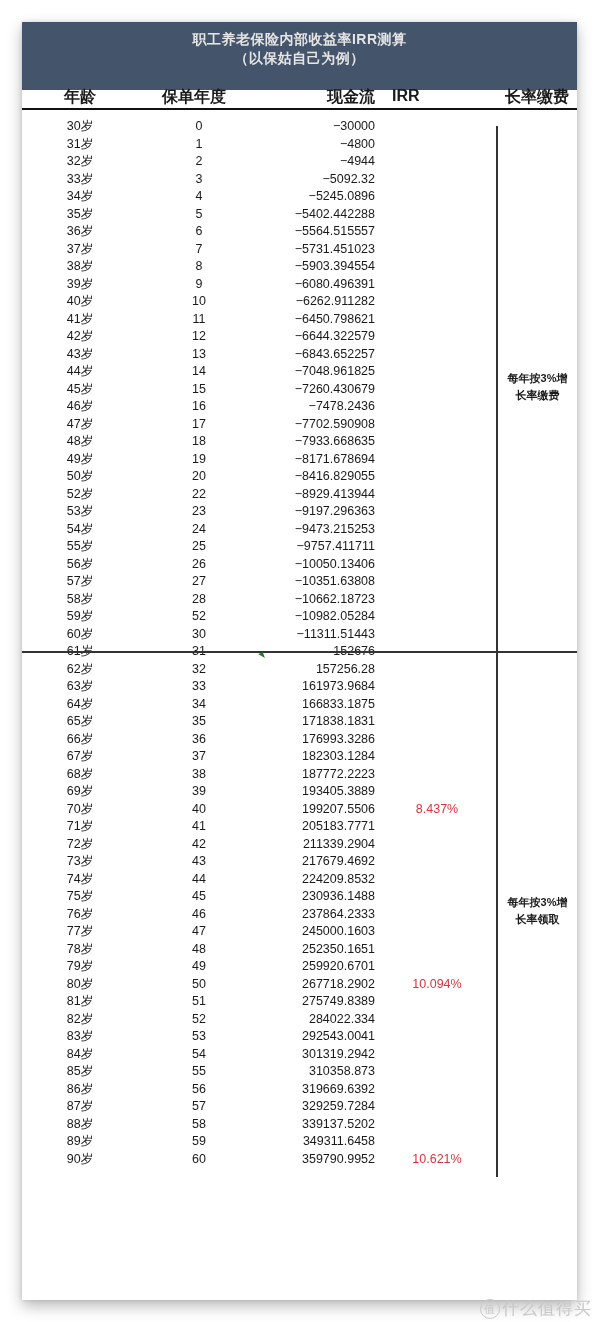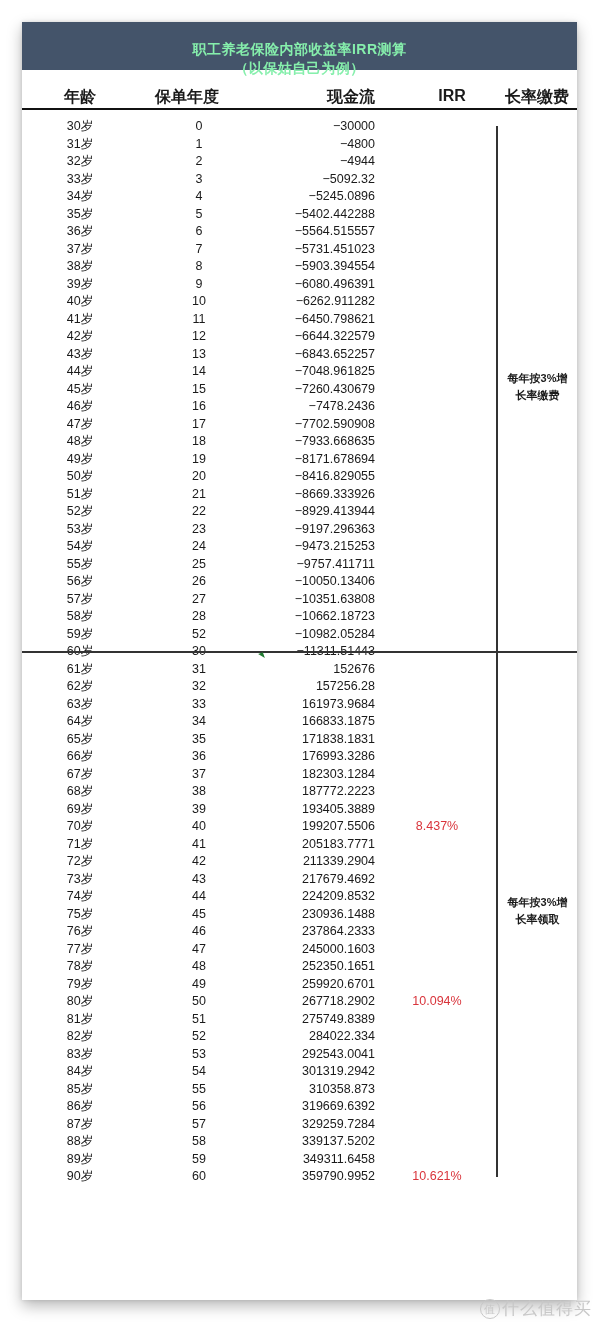--- a/index.html
+++ b/index.html
@@ -5,42 +5,42 @@
   html, body { margin:0; padding:0; }
   body {
     width:600px; height:1322px; background:#ffffff; position:relative; overflow:hidden;
     font-family:"Liberation Sans","DejaVu Sans",sans-serif; color:#1a1a1a;
   }
   .card {
     position:absolute; left:22px; top:22px; width:555px; height:1278px; background:#fff;
     box-shadow: 0 6px 14px rgba(0,0,0,0.28), 0 0 4px rgba(0,0,0,0.12);
   }
   .title-band {
-    position:absolute; left:0; top:0; width:555px; height:48px; background:#44546a;
-    color:#86efac; text-align:center; font-weight:bold; font-size:14px; line-height:19px;
-    padding-top:18px; box-sizing:border-box;
+    position:absolute; left:0; top:0; width:555px; height:68px; background:#44546a;
+    color:#e5e5e5; text-align:center; font-weight:bold; font-size:14px; line-height:19px;
+    padding-top:8px; box-sizing:border-box;
   }
   .title-band div { letter-spacing:0.5px; }
   .header-row {
     position:absolute; left:0; top:58px; width:555px; height:28px;
     font-weight:bold; font-size:16px;
   }
   .header-row span { position:absolute; top:7px; }
   .thick-rule { position:absolute; left:0; top:86px; width:555px; height:2px; background:#111; }
   .rows { position:absolute; left:0; top:88px; width:555px;margin-top:8px; }
   .row { position:relative; height:17.5px; font-size:12.5px; line-height:17px; }
   .row span { position:absolute; top:0; }
   .c-age { left:28px; width:60px; text-align:center; }
   .c-year { left:147px; width:60px; text-align:center; }
   .c-cash { left:210px; width:143px; text-align:right; }
   .c-irr { left:370px; width:90px; text-align:center; color:#d9343b; }
   .h-age { left:28px; width:60px; text-align:center; }
-  .h-year { left:123px; width:74px; text-align:right; }
+  .h-year { left:140px; width:74px; text-align:left; }
   .h-cash { left:270px; width:83px; text-align:right; }
-  .h-irr { left:385px; width:90px; text-align:center; }
+  .h-irr { left:370px; width:90px; }
   .h-note { left:480px; width:70px; text-align:center; }
   .vline { position:absolute; left:474px; width:1.5px; background:#333; }
   .hline { position:absolute; left:0; top:629px; width:555px; height:1.5px; background:#333; }
   .note { position:absolute; left:476px; width:79px; text-align:center; font-size:11px; font-weight:bold; line-height:17px; }
   .marker {
     position:absolute; left:237px; top:631px; width:0; height:0;
     border-left:5px solid transparent; border-top:6px solid #1f7a30; transform:rotate(-20deg);
   }
   .watermark {
     position:absolute; right:8px; bottom:2px; font-size:17px; color:#c8c8c8; letter-spacing:1px;
@@ -187,26 +187,20 @@
       <div class="row">
         <span class="c-age">49岁</span>
         <span class="c-year">19</span>
         <span class="c-cash">−8171.678694</span>
         <span class="c-irr"></span>
       </div>
       <div class="row">
         <span class="c-age">50岁</span>
         <span class="c-year">20</span>
         <span class="c-cash">−8416.829055</span>
-        <span class="c-irr"></span>
-      </div>
-      <div class="row">
-        <span class="c-age">51岁</span>
-        <span class="c-year">21</span>
-        <span class="c-cash">−8669.333926</span>
         <span class="c-irr"></span>
       </div>
       <div class="row">
         <span class="c-age">52岁</span>
         <span class="c-year">22</span>
         <span class="c-cash">−8929.413944</span>
         <span class="c-irr"></span>
       </div>
       <div class="row">
         <span class="c-age">53岁</span>

